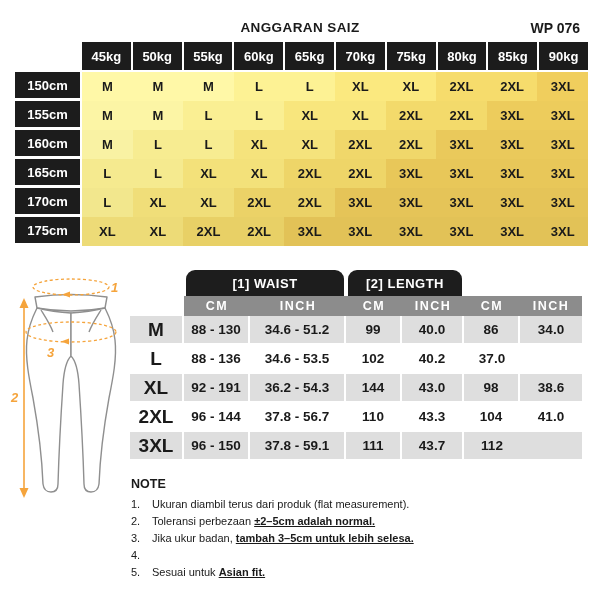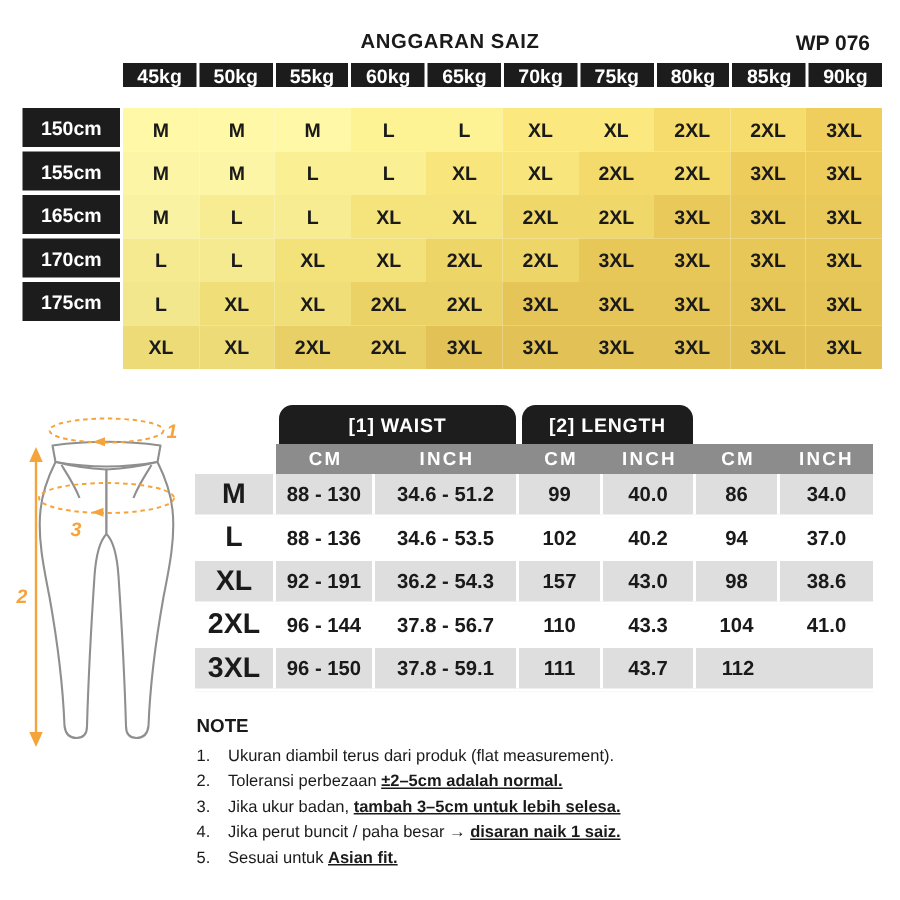--- a/index.html
+++ b/index.html
@@ -5,21 +5,21 @@
   html,body{margin:0;padding:0;background:#fff;}
   #page{position:relative;width:600px;height:600px;background:#fff;overflow:hidden;
         font-family:"Liberation Sans",sans-serif;color:#1a1a1a;border-radius:15px;}
 
   
   .title{position:absolute;top:20px;left:0;width:100%;text-align:center;
          font-size:13.5px;font-weight:bold;letter-spacing:.4px;}
   .code{position:absolute;top:20px;right:20px;font-size:14px;font-weight:bold;}
 
   
-  .weight-row{position:absolute;left:82px;top:42px;width:506px;height:16px;
+  .weight-row{position:absolute;left:82px;top:42px;width:506px;height:28px;
               display:grid;grid-template-columns:repeat(10,1fr);gap:2px;}
   .wcell{background:#1c1c1c;color:#fff;font-weight:bold;font-size:13px;
          display:flex;align-items:center;justify-content:center;}
   .height-col{position:absolute;left:15px;top:72px;width:65px;
               display:flex;flex-direction:column;gap:3px;}
   .hcell{height:26px;background:#1c1c1c;color:#fff;font-weight:bold;font-size:13px;
          display:flex;align-items:center;justify-content:center;}
   .matrix-body{position:absolute;left:82px;top:72px;width:506px;
                display:grid;grid-template-columns:repeat(10,1fr);grid-auto-rows:29px;}
   .mxcell{display:flex;align-items:center;justify-content:center;
@@ -71,20 +71,21 @@
       <div class="wcell">65kg</div>
       <div class="wcell">70kg</div>
       <div class="wcell">75kg</div>
       <div class="wcell">80kg</div>
       <div class="wcell">85kg</div>
       <div class="wcell">90kg</div>
     </div>
   <div class="height-col">
       <div class="hcell">150cm</div>
       <div class="hcell">155cm</div>
+      <div class="hcell">160cm</div>
       <div class="hcell">165cm</div>
       <div class="hcell">170cm</div>
       <div class="hcell">175cm</div>
     </div>
   <div class="matrix-body">
       <div class="mxcell" style="background: rgb(255, 248, 167);">M</div>
       <div class="mxcell" style="background: rgb(255, 248, 167);">M</div>
       <div class="mxcell" style="background: rgb(255, 248, 167);">M</div>
       <div class="mxcell" style="background: rgb(253, 242, 148);">L</div>
       <div class="mxcell" style="background: rgb(253, 242, 148);">L</div>
@@ -201,28 +202,27 @@
         <div class="mcell">40.0</div>
         <div class="mcell">86</div>
         <div class="mcell">34.0</div>
       </div>
       <div class="mrow">
         <div class="mcell mlabel">L</div>
         <div class="mcell">88 - 136</div>
         <div class="mcell">34.6 - 53.5</div>
         <div class="mcell">102</div>
         <div class="mcell">40.2</div>
-        <div class="mcell">94</div>
         <div class="mcell">37.0</div>
       </div>
       <div class="mrow stripe">
         <div class="mcell mlabel">XL</div>
         <div class="mcell">92 - 191</div>
         <div class="mcell">36.2 - 54.3</div>
-        <div class="mcell">157</div>
+        <div class="mcell">144</div>
         <div class="mcell">43.0</div>
         <div class="mcell">98</div>
         <div class="mcell">38.6</div>
       </div>
       <div class="mrow">
         <div class="mcell mlabel">2XL</div>
         <div class="mcell">96 - 144</div>
         <div class="mcell">37.8 - 56.7</div>
         <div class="mcell">110</div>
         <div class="mcell">43.3</div>
@@ -249,21 +249,20 @@
         <div class="note-item">
           <div class="note-num">2.</div>
           <div class="note-text"><span>Toleransi perbezaan </span><b>±2–5cm adalah normal.</b></div>
         </div>
         <div class="note-item">
           <div class="note-num">3.</div>
           <div class="note-text"><span>Jika ukur badan, </span><b>tambah 3–5cm untuk lebih selesa.</b></div>
         </div>
         <div class="note-item">
           <div class="note-num">4.</div>
-          <div class="note-text"><span>Jika perut buncit / paha besar → </span><b>disaran naik 1 saiz.</b></div>
         </div>
         <div class="note-item">
           <div class="note-num">5.</div>
           <div class="note-text"><span>Sesuai untuk </span><b>Asian fit.</b></div>
         </div>
       </div>
   </div>
 
 </div>
 

